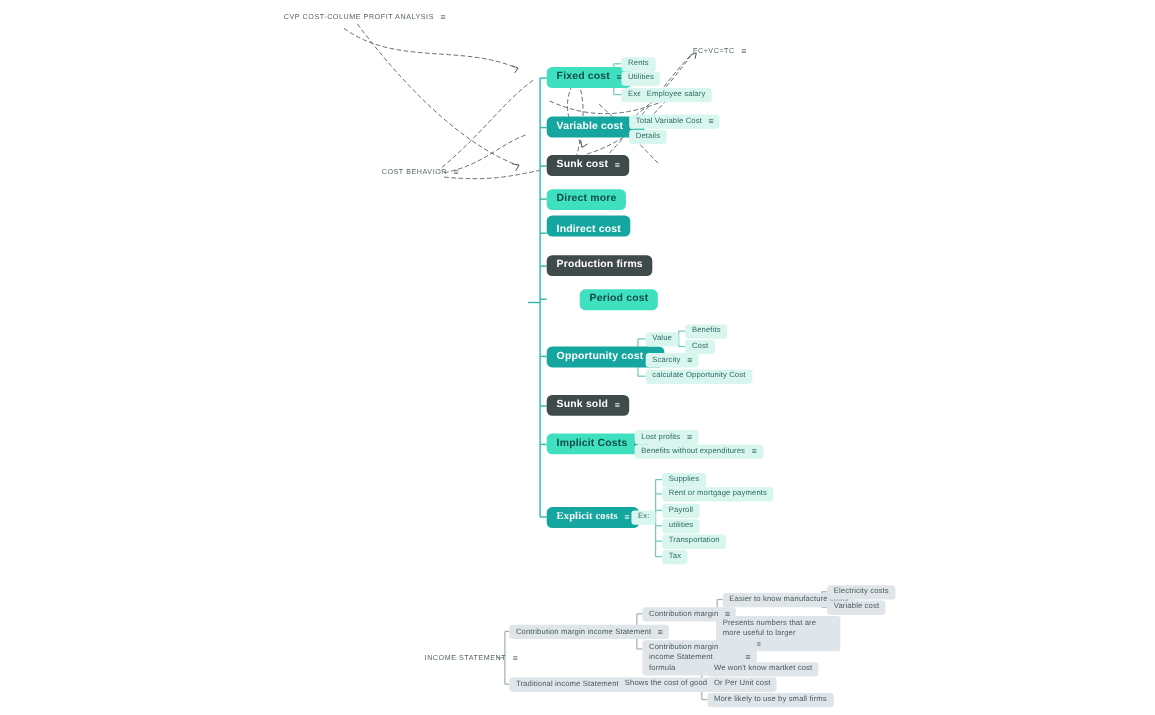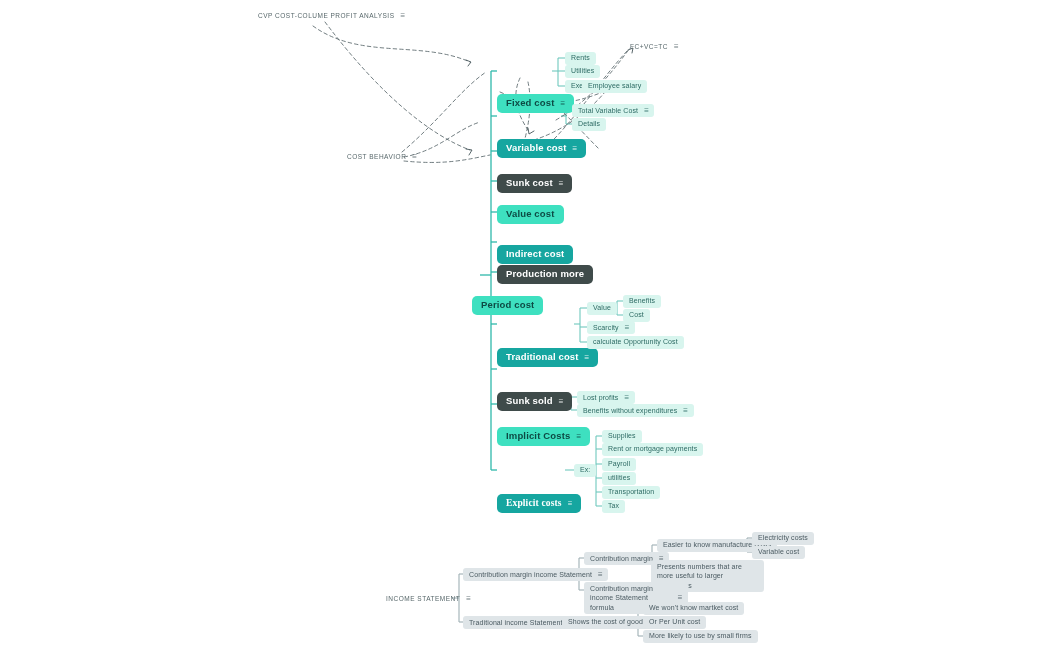--- a/index.html
+++ b/index.html
@@ -53,21 +53,21 @@
   .book:after{
     content:"";position:absolute;left:7px;top:7px;width:11px;height:11px;
     border-radius:50%;background:#fff7e8;
     box-shadow:0 0 0 1.5px #8e2630;
   }
   .book .dot{position:absolute;left:10px;top:10px;width:5px;height:5px;border-radius:50%;background:#d9a23b;}
 
   
   .main-node{
     height:19px;padding:0 9px;font-size:9.5px;font-weight:700;
-    color:#ffffff;letter-spacing:.15px;margin-top:33px;
+    color:#ffffff;letter-spacing:.15px;
   }
   .c-mint{background:#3ee0c0;color:#0d4a44;}
   .c-teal{background:#16a6a0;color:#ffffff;}
   .c-dark{background:#3f4b4a;color:#ffffff;}
 
   
   .sub{
     min-height:13px;padding:2px 6px;font-size:7px;
     border-radius:3px;font-weight:400;letter-spacing:.1px;
   }
@@ -233,33 +233,33 @@
   </div>
   <div class="node main-node c-teal" style="left:497px;top:106px;">
     <span class="lbl">Variable cost</span>
     <span class="notes">≡</span>
   </div>
   <div class="node main-node c-dark" style="left:497px;top:141px;">
     <span class="lbl">Sunk cost</span>
     <span class="notes">≡</span>
   </div>
   <div class="node main-node c-mint" style="left:497px;top:172px;">
-    <span class="lbl">Value cost</span>
-  </div>
-  <div class="node main-node c-teal" style="left:497px;top:212px;">
+    <span class="lbl">Direct more</span>
+  </div>
+  <div class="node main-node c-teal" style="left:497px;top:196px;align-items:flex-end;">
     <span class="lbl">Indirect cost</span>
   </div>
   <div class="node main-node c-dark" style="left:497px;top:232px;">
-    <span class="lbl">Production more</span>
-  </div>
-  <div class="node main-node c-mint" style="left:472px;top:263px;">
+    <span class="lbl">Production firms</span>
+  </div>
+  <div class="node main-node c-mint" style="left:527px;top:263px;">
     <span class="lbl">Period cost</span>
   </div>
   <div class="node main-node c-teal" style="left:497px;top:315px;">
-    <span class="lbl">Traditional cost</span>
+    <span class="lbl">Opportunity cost</span>
     <span class="notes">≡</span>
   </div>
   <div class="node main-node c-dark" style="left:497px;top:359px;">
     <span class="lbl">Sunk sold</span>
     <span class="notes">≡</span>
   </div>
   <div class="node main-node c-mint" style="left:497px;top:394px;">
     <span class="lbl">Implicit Costs</span>
     <span class="notes">≡</span>
   </div>

